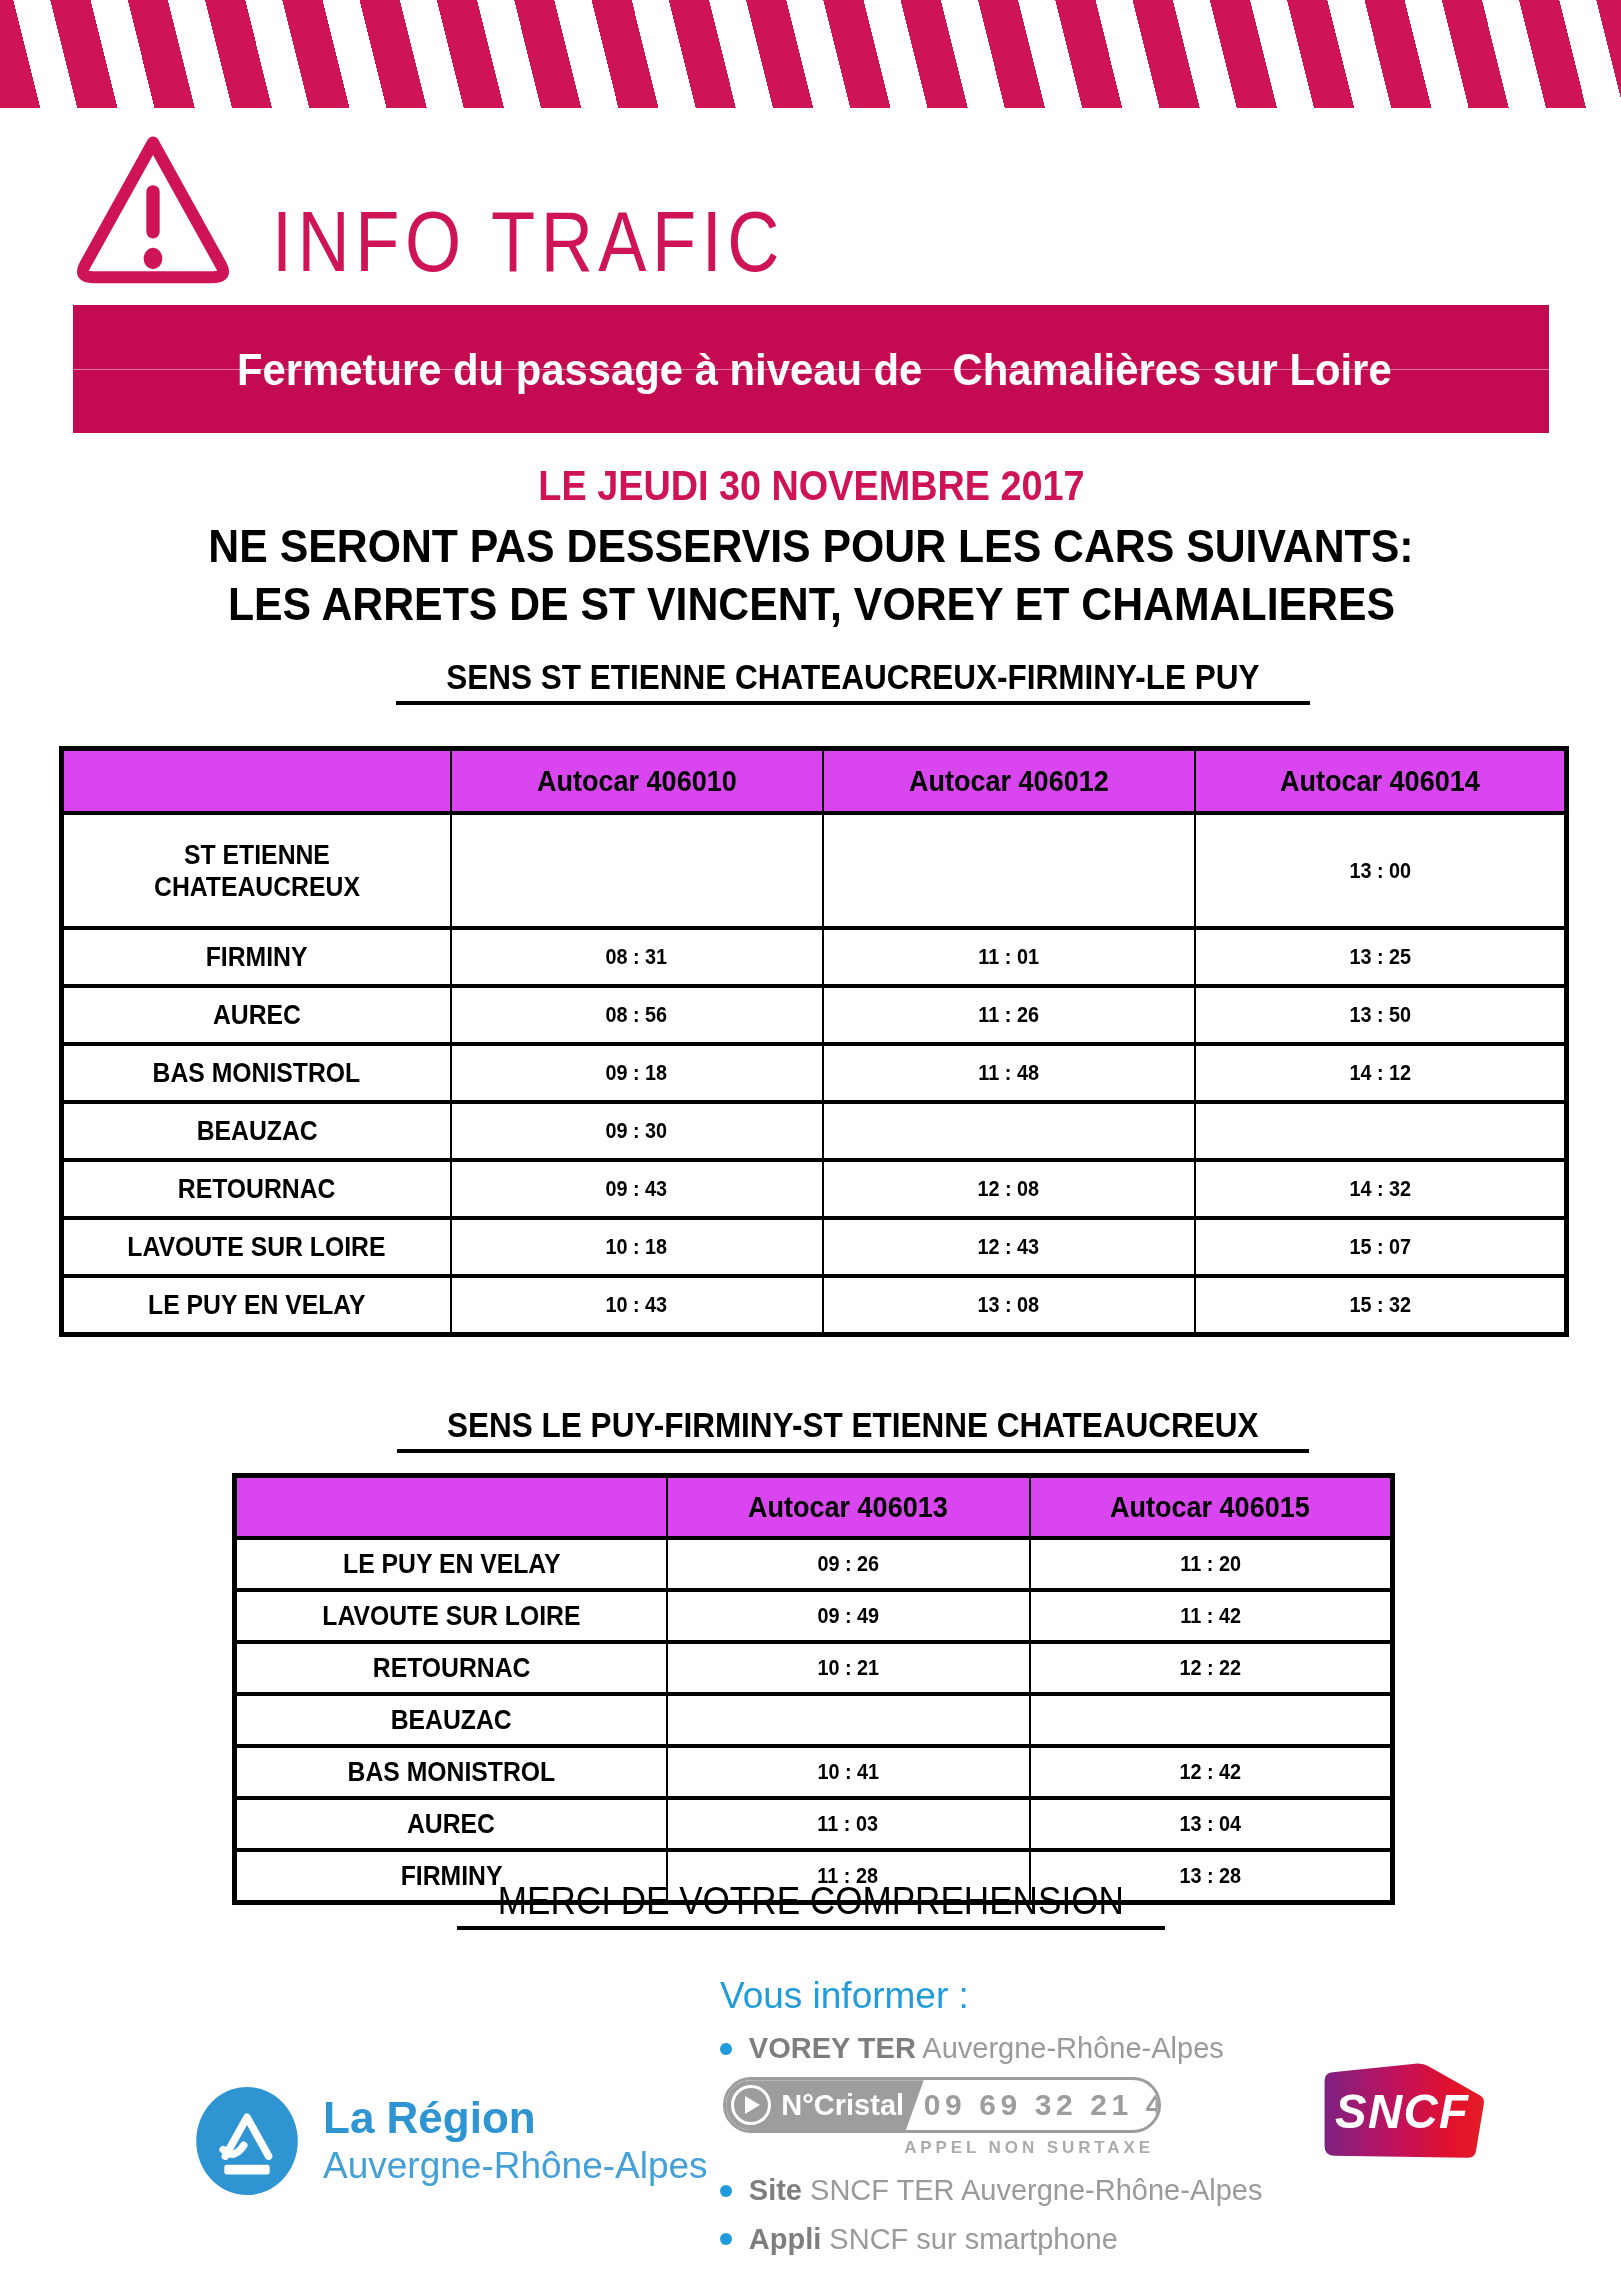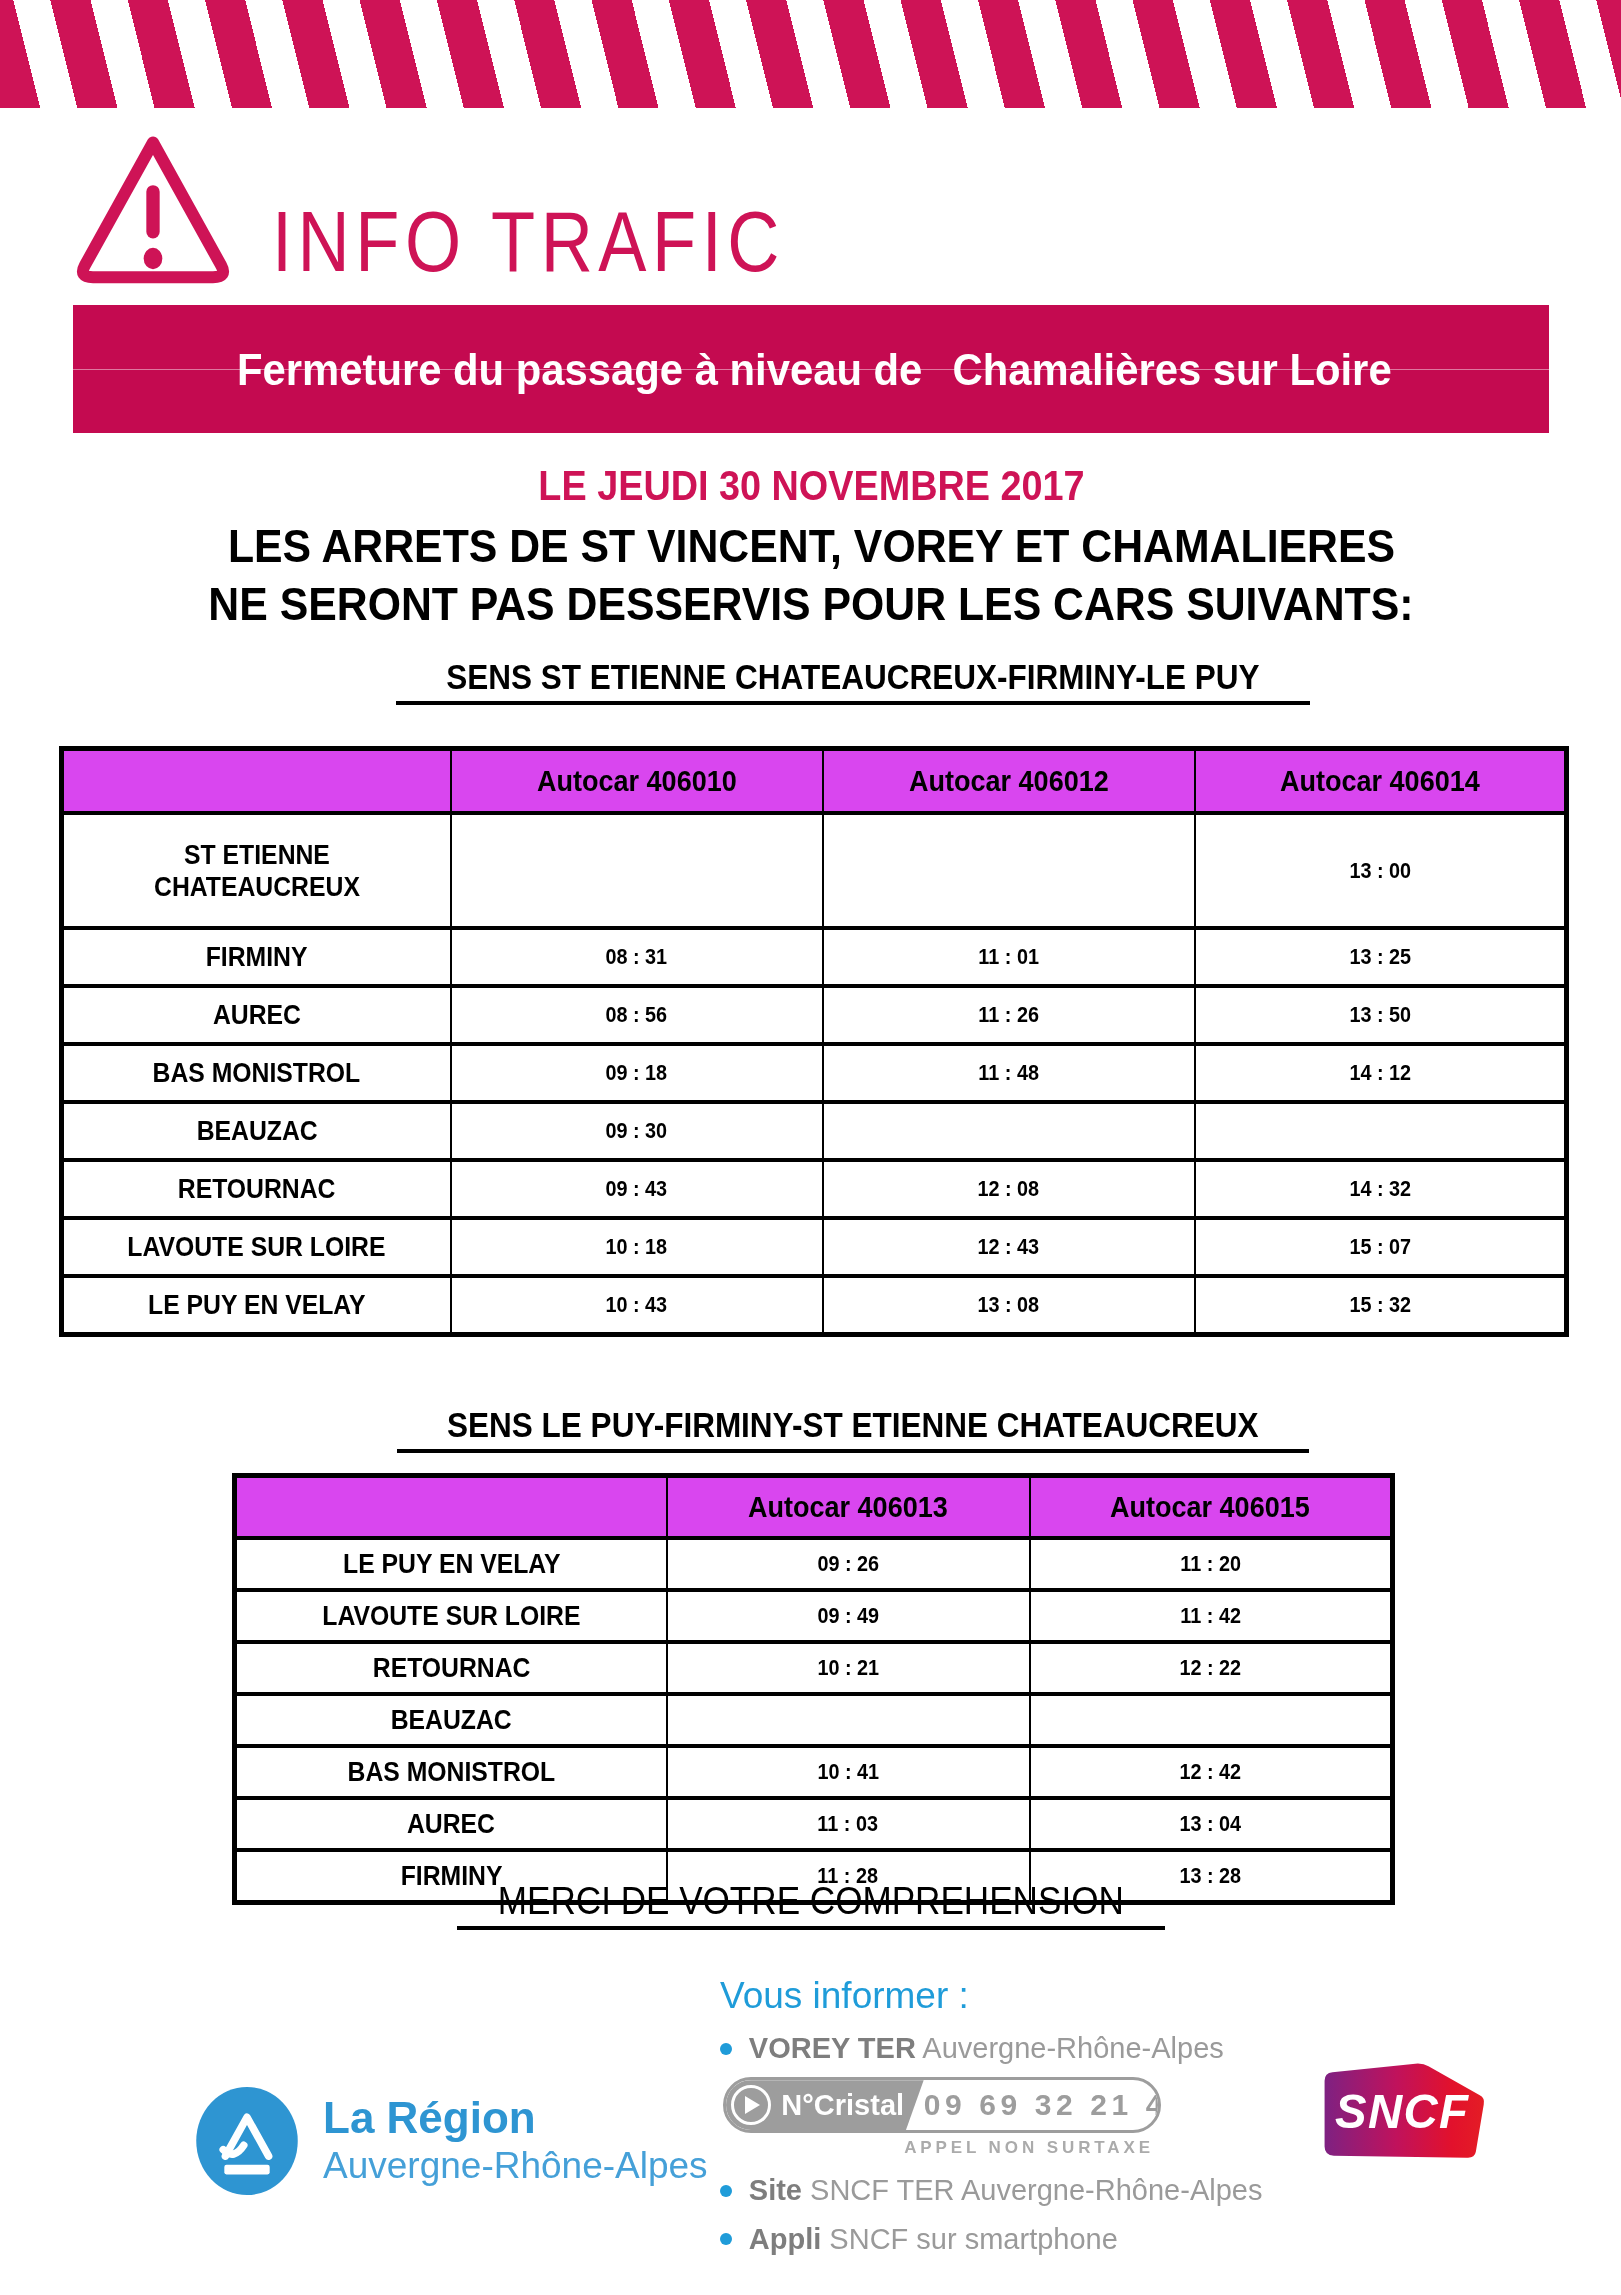--- a/index.html
+++ b/index.html
@@ -105,22 +105,22 @@
   <div class="banner">
     <div class="bl"><span class="cond" style="transform:scaleX(.95)">Fermeture du passage à niveau de</span></div>
     <div class="bl"><span class="cond" style="transform:scaleX(.95)">Chamalières sur Loire</span></div>
   </div>
 
   <div class="date-line">
     <span class="cond">LE JEUDI 30 NOVEMBRE 2017</span>
   </div>
 
   <div class="notice">
+    <div><span class="cond">NE SERONT PAS DESSERVIS POUR LES CARS SUIVANTS:</span></div>
     <div><span class="cond">LES ARRETS DE ST VINCENT, VOREY ET CHAMALIERES</span></div>
-    <div><span class="cond">NE SERONT PAS DESSERVIS POUR LES CARS SUIVANTS:</span></div>
   </div>
 
   <div id="heading1" class="sens-heading">
     <span class="u"><span class="cond">SENS ST ETIENNE CHATEAUCREUX-FIRMINY-LE PUY</span></span>
   </div>
 
   <table id="table1">
     <colgroup>
         <col style="width:389px">
         <col style="width:372px">

